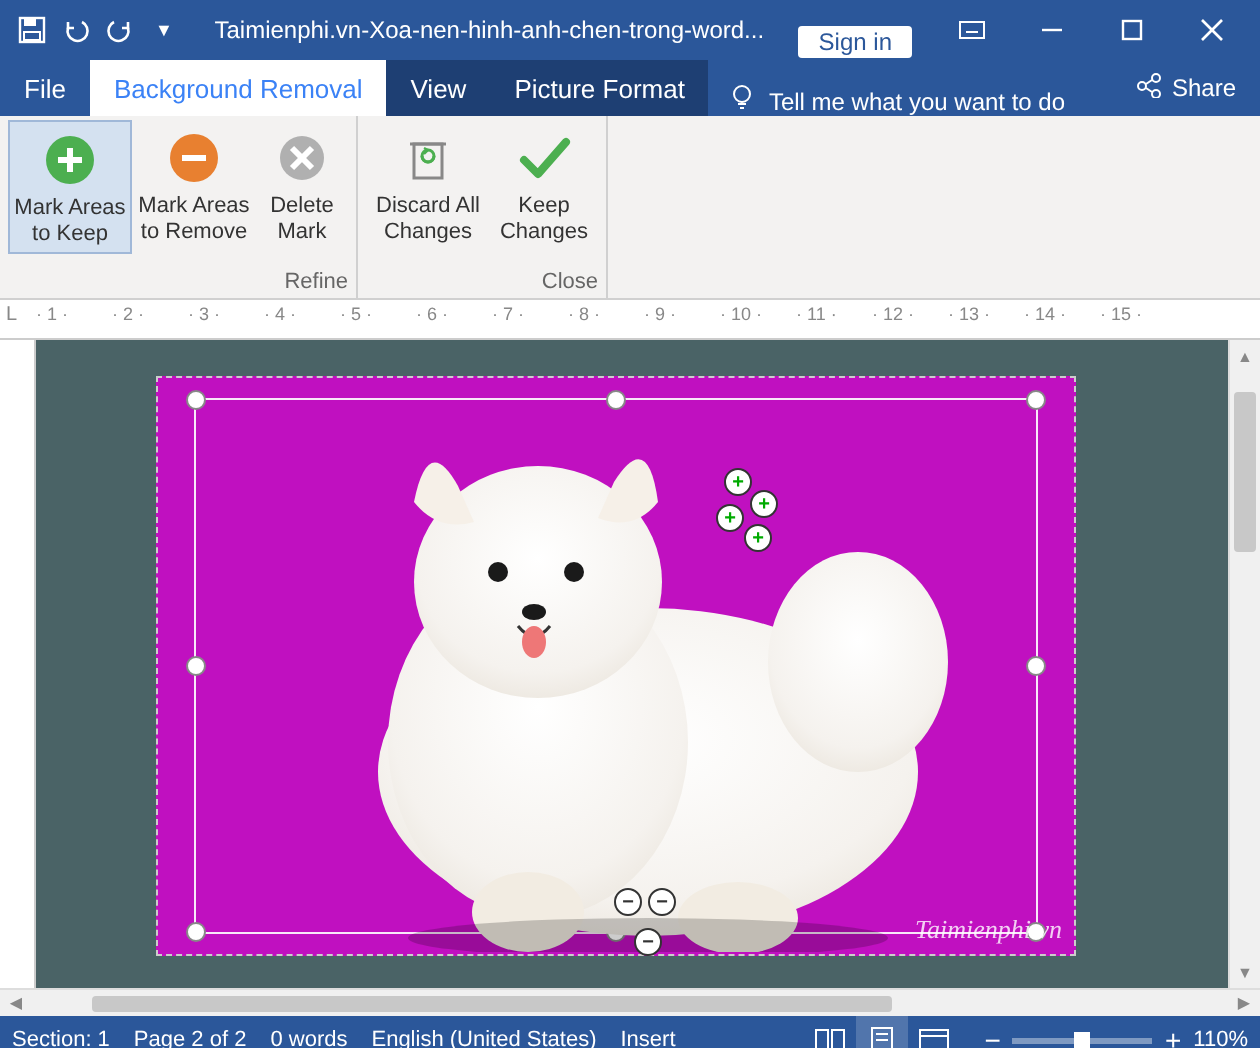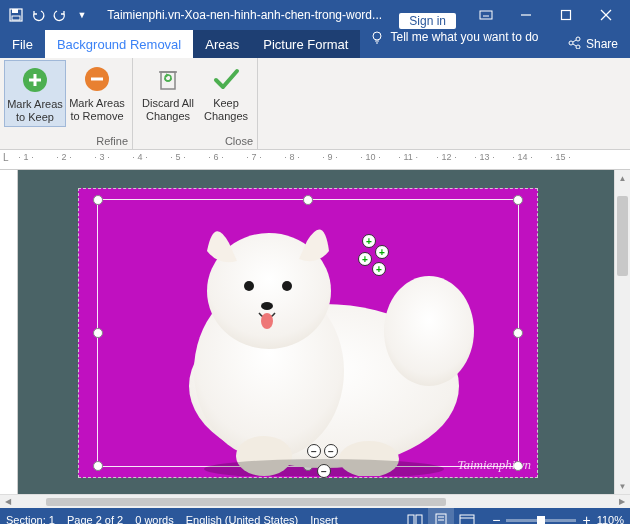--- a/index.html
+++ b/index.html
@@ -54,21 +54,21 @@
     color:#fff;
   }
   .tab {
     padding: 0 12px; display:flex; align-items:center; font-size:13px;
     white-space:nowrap;
   }
   .tab.active { background:#fff; color:#333; }
   .tab.file { background: var(--word-blue); color:#fff; font-weight:400; }
   .tab.bgremoval.active { background:#fff; color:#3b82f6; }
   .tab.darker { background: var(--word-dark-blue); }
-  .tellme { flex:1; display:flex; align-items:flex-start; gap:6px; padding: 0 10px; font-size:12px;}
+  .tellme { flex:1; display:flex; align-items:flex-end; gap:6px; padding: 0 10px; font-size:12px;}
   .share { padding:0 12px; display:flex; align-items:center; gap:5px; font-size:12px;}
 
   
   .ribbon {
     height: 92px;
     background: var(--ribbon-bg);
     border-bottom:1px solid var(--border);
     display:flex;
     align-items:stretch;
   }
@@ -213,21 +213,21 @@
           <line x1="1" y1="1" x2="11" y2="11" stroke="#fff" stroke-width="1.3"></line>
           <line x1="11" y1="1" x2="1" y2="11" stroke="#fff" stroke-width="1.3"></line>
         </svg>
     </span>
   </div>
 </div>
 
 <div class="tabs">
   <div class="tab file">File</div>
   <div class="tab bgremoval active">Background Removal</div>
-  <div class="tab darker">Areas</div>
+  <div class="tab darker">View</div>
   <div class="tab darker">Picture Format</div>
   <div class="tellme">
     <span>
       <svg width="14" height="14" viewBox="0 0 14 14">
           <circle cx="7" cy="6" r="4" fill="none" stroke="#fff"></circle>
           <line x1="5" y1="11" x2="9" y2="11" stroke="#fff"></line>
           <line x1="6" y1="13" x2="8" y2="13" stroke="#fff"></line>
         </svg>
     </span>
     <span>Tell me what you want to do</span>
@@ -260,20 +260,30 @@
         <span>Mark Areas to Keep</span>
       </div>
       <div class="bigbtn">
         <span class="bic">
           <svg width="30" height="30" viewBox="0 0 30 30">
               <circle cx="15" cy="15" r="12" fill="#e88030"></circle>
               <line x1="9" y1="15" x2="21" y2="15" stroke="#fff" stroke-width="3"></line>
             </svg>
         </span>
         <span>Mark Areas to Remove</span>
+      </div>
+      <div class="bigbtn" style="width:46px">
+        <span class="bic">
+          <svg width="28" height="28" viewBox="0 0 28 28">
+              <circle cx="14" cy="14" r="11" fill="#b0b0b0"></circle>
+              <line x1="9" y1="9" x2="19" y2="19" stroke="#fff" stroke-width="3"></line>
+              <line x1="19" y1="9" x2="9" y2="19" stroke="#fff" stroke-width="3"></line>
+            </svg>
+        </span>
+        <span>Delete Mark</span>
       </div>
     </div>
     <div class="group-label">Refine</div>
   </div>
 
   <div class="group">
     <div class="group-buttons">
       <div class="bigbtn">
         <span class="bic">
           <svg width="28" height="28" viewBox="0 0 28 28">

